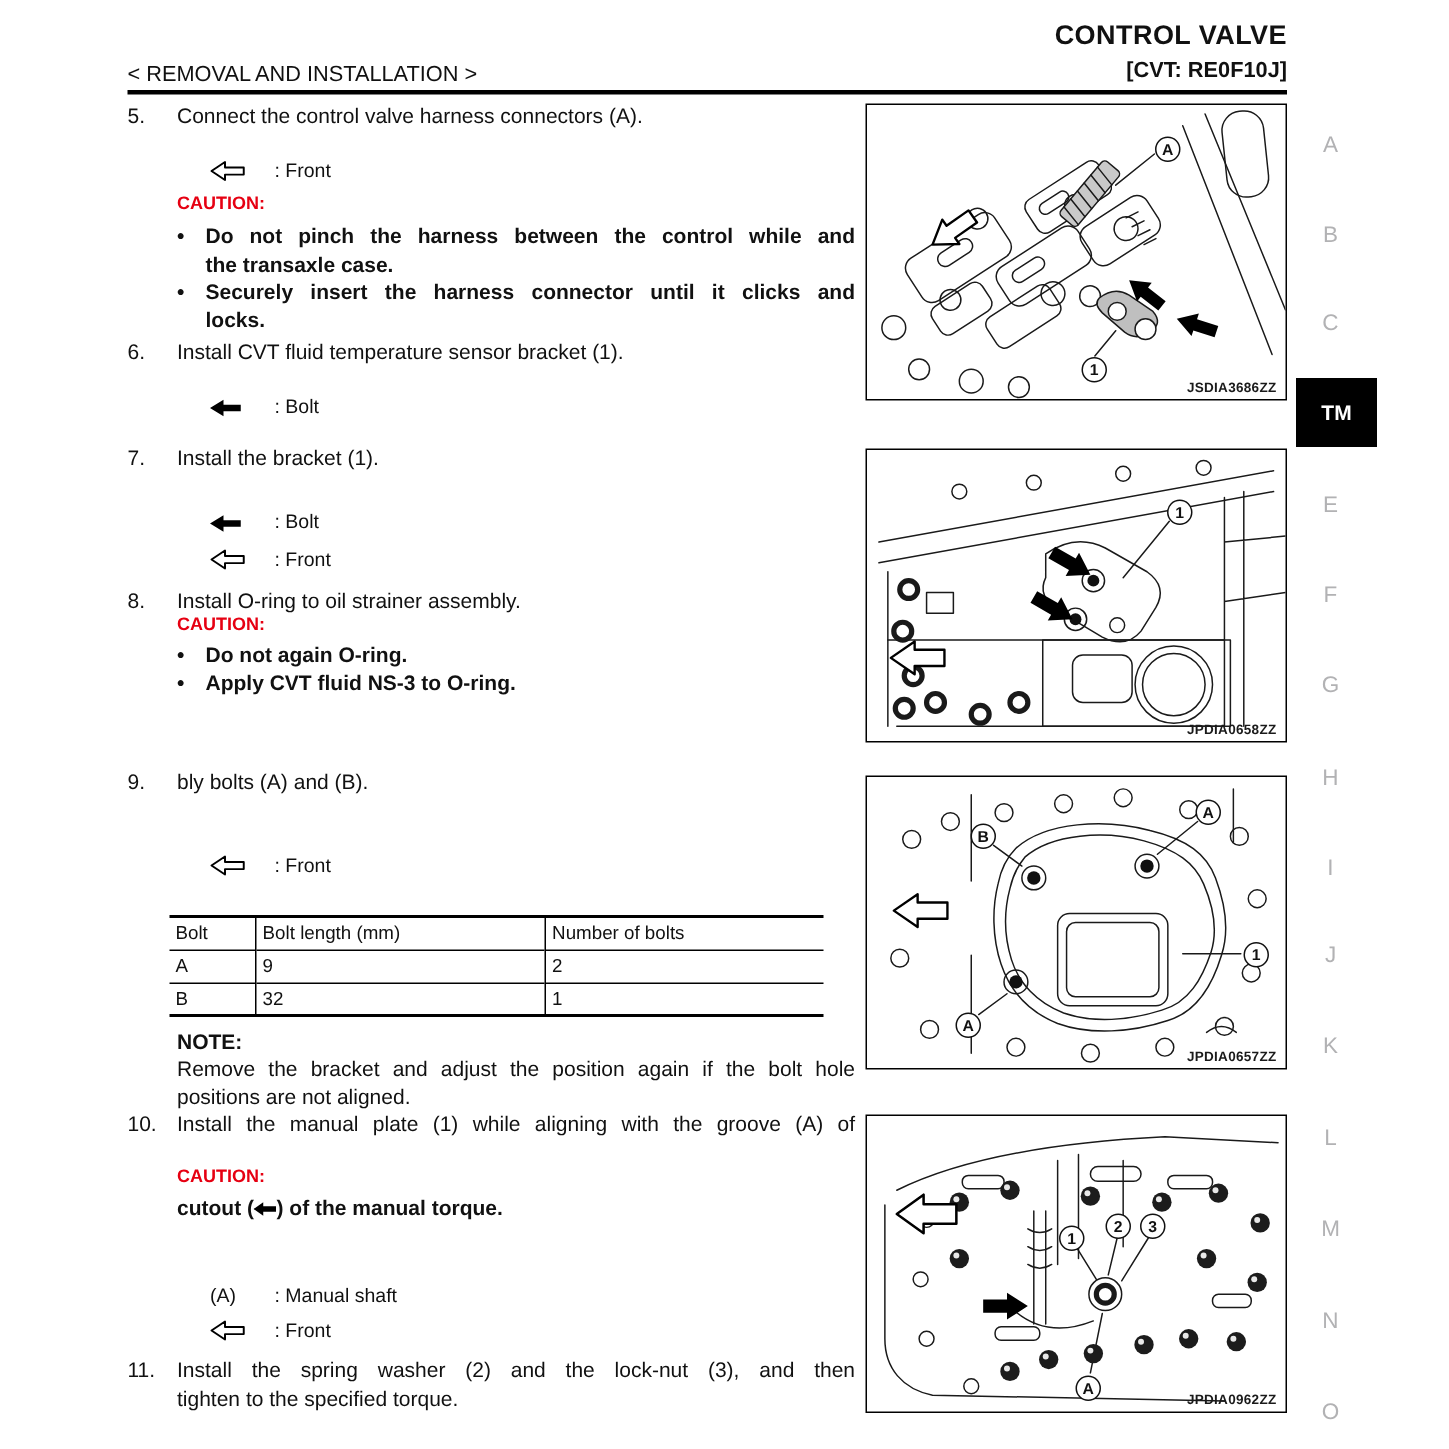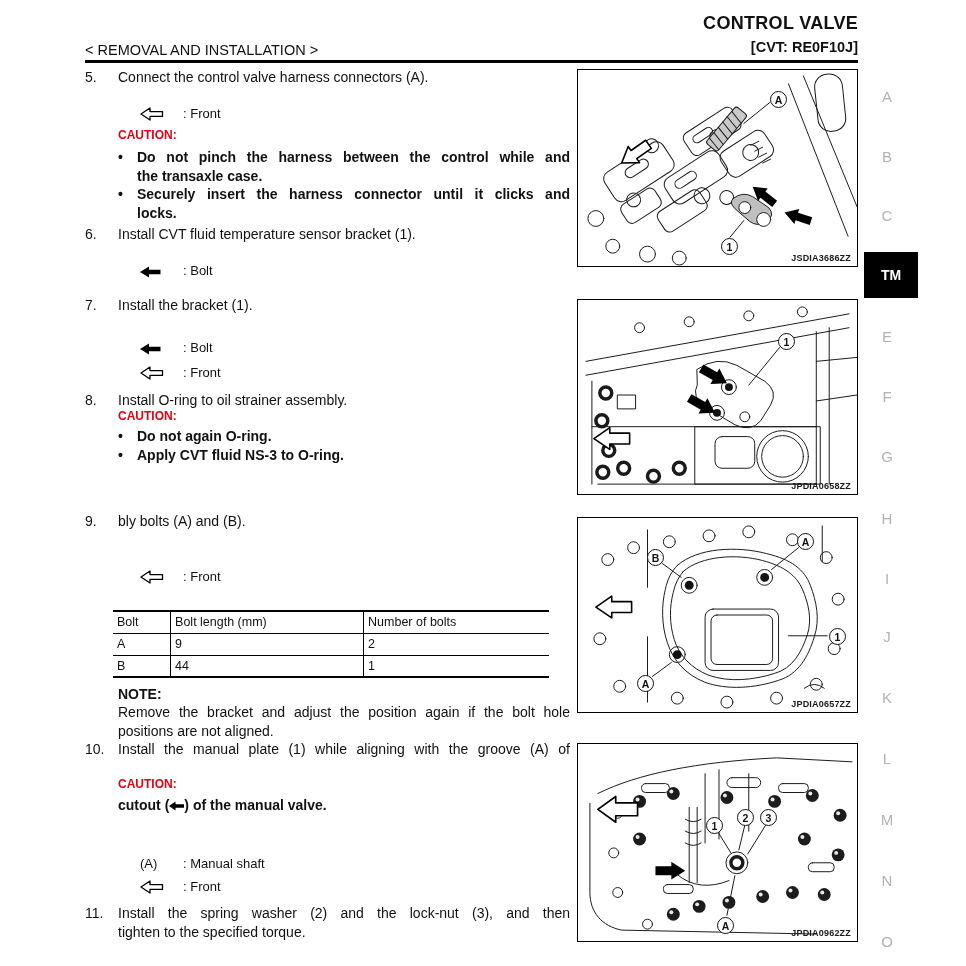--- a/index.html
+++ b/index.html
@@ -208,21 +208,21 @@
       </tr>
     </thead>
     <tbody>
       <tr>
         <td>A</td>
         <td>9</td>
         <td>2</td>
       </tr>
       <tr>
         <td>B</td>
-        <td>44</td>
+        <td>32</td>
         <td>1</td>
       </tr>
     </tbody>
   </table>
 
   <div class="note-label" style="top:686px">NOTE:</div>
   <div class="block" style="top:703px">
     <div class="j">Remove the bracket and adjust the position again if the bolt hole</div>
     <div>positions are not aligned.</div>
   </div>
@@ -231,21 +231,21 @@
     <span class="num">10.</span>
     <span class="stext">
       <span style="display:block" class="j">Install the manual plate (1) while aligning with the groove (A) of</span>
     </span>
   </div>
   <div class="caution-label" style="top:777px">CAUTION:</div>
   <div class="block bold lh20" style="top:795px">
     <div>
       <span>cutout (</span><span class="inline-arrow"><svg width="15" height="10" viewBox="0 0 15 10">
             <polygon points="0,5 6.5,0.5 6.5,3.2 15,3.2 15,6.8 6.5,6.8 6.5,9.5" fill="#000"></polygon>
-          </svg></span><span>) of the manual valve.</span>
+          </svg></span><span>) of the manual torque.</span>
     </div>
   </div>
 
   <div class="legend" style="top:855px">
     <span class="lg-term">(A)</span>
     <span>: Manual shaft</span>
   </div>
   <div class="legend" style="top:878px">
     <span class="lg-ic">
       <svg width="24" height="14" viewBox="0 0 24 14">

